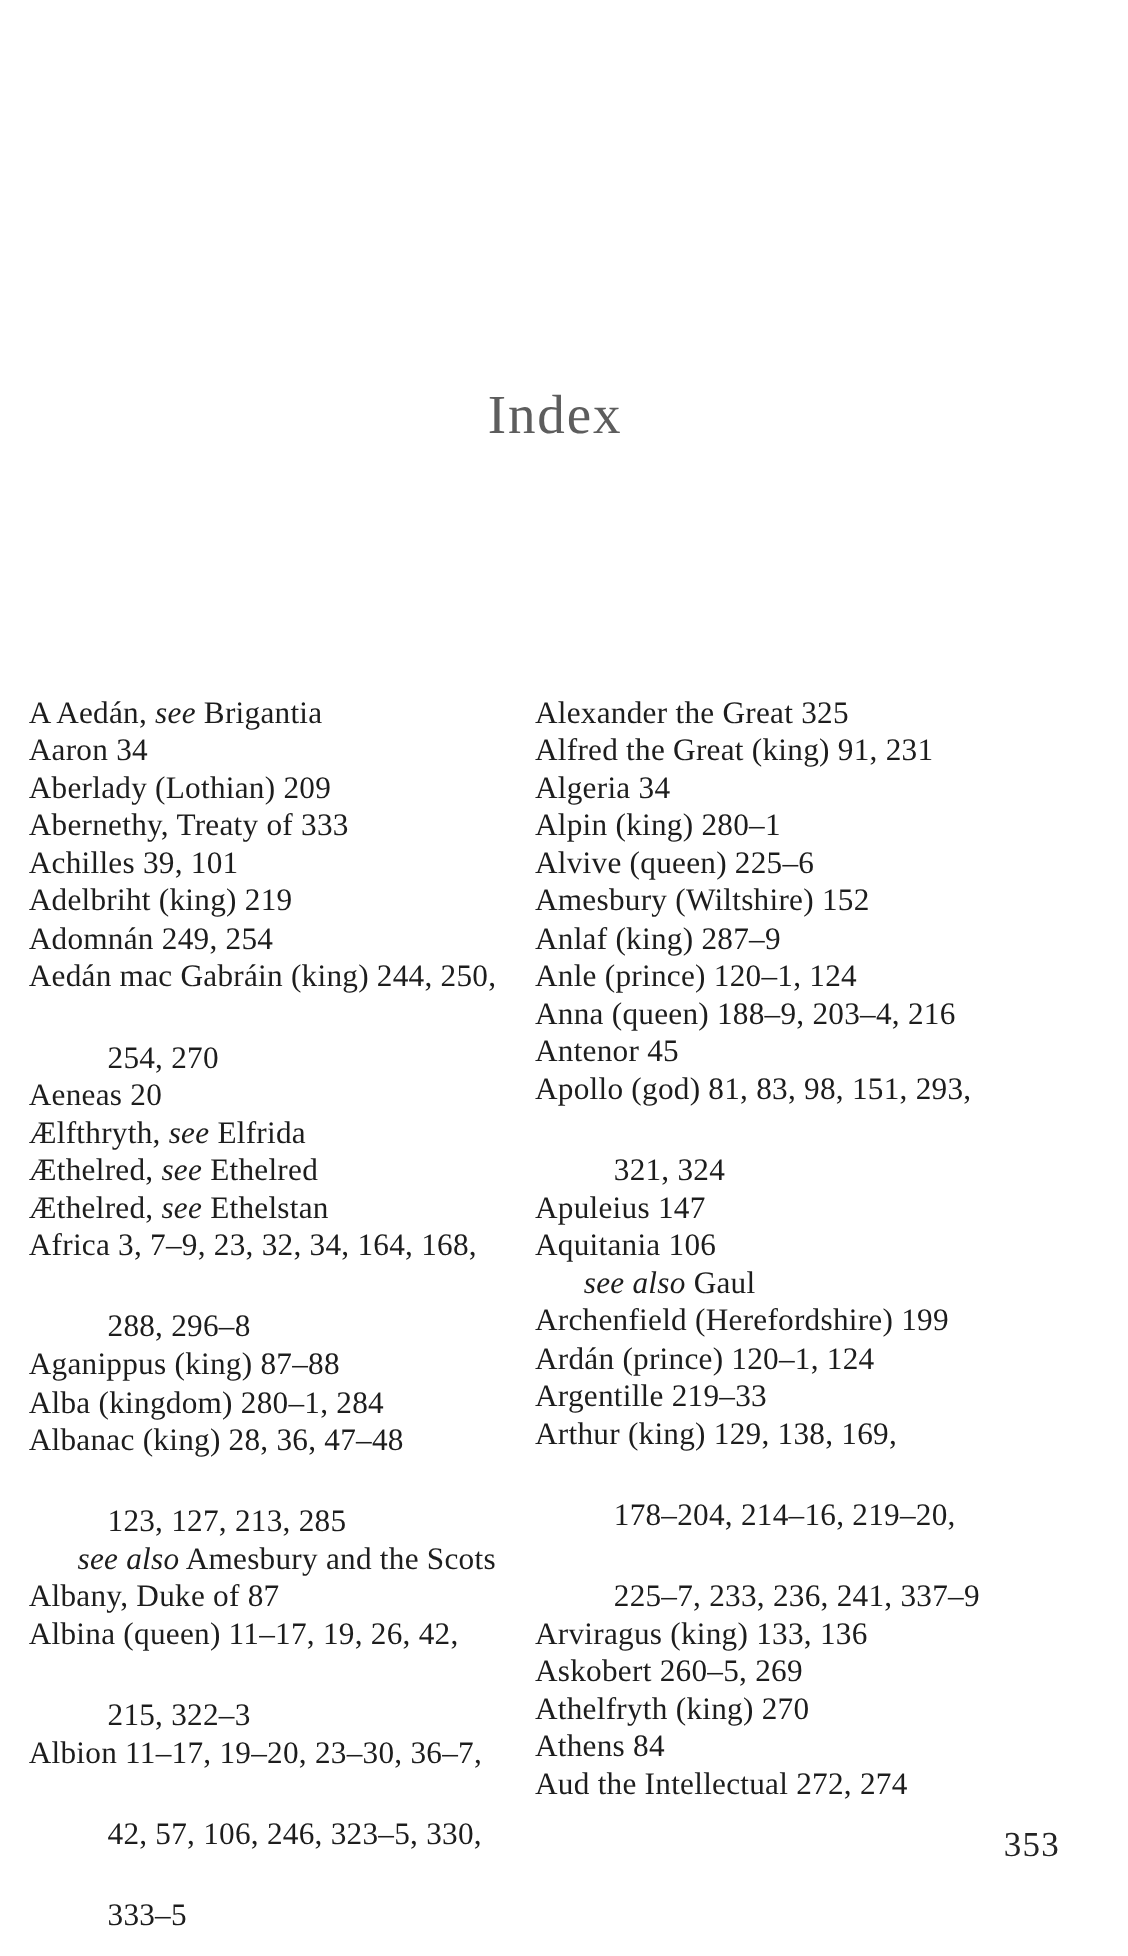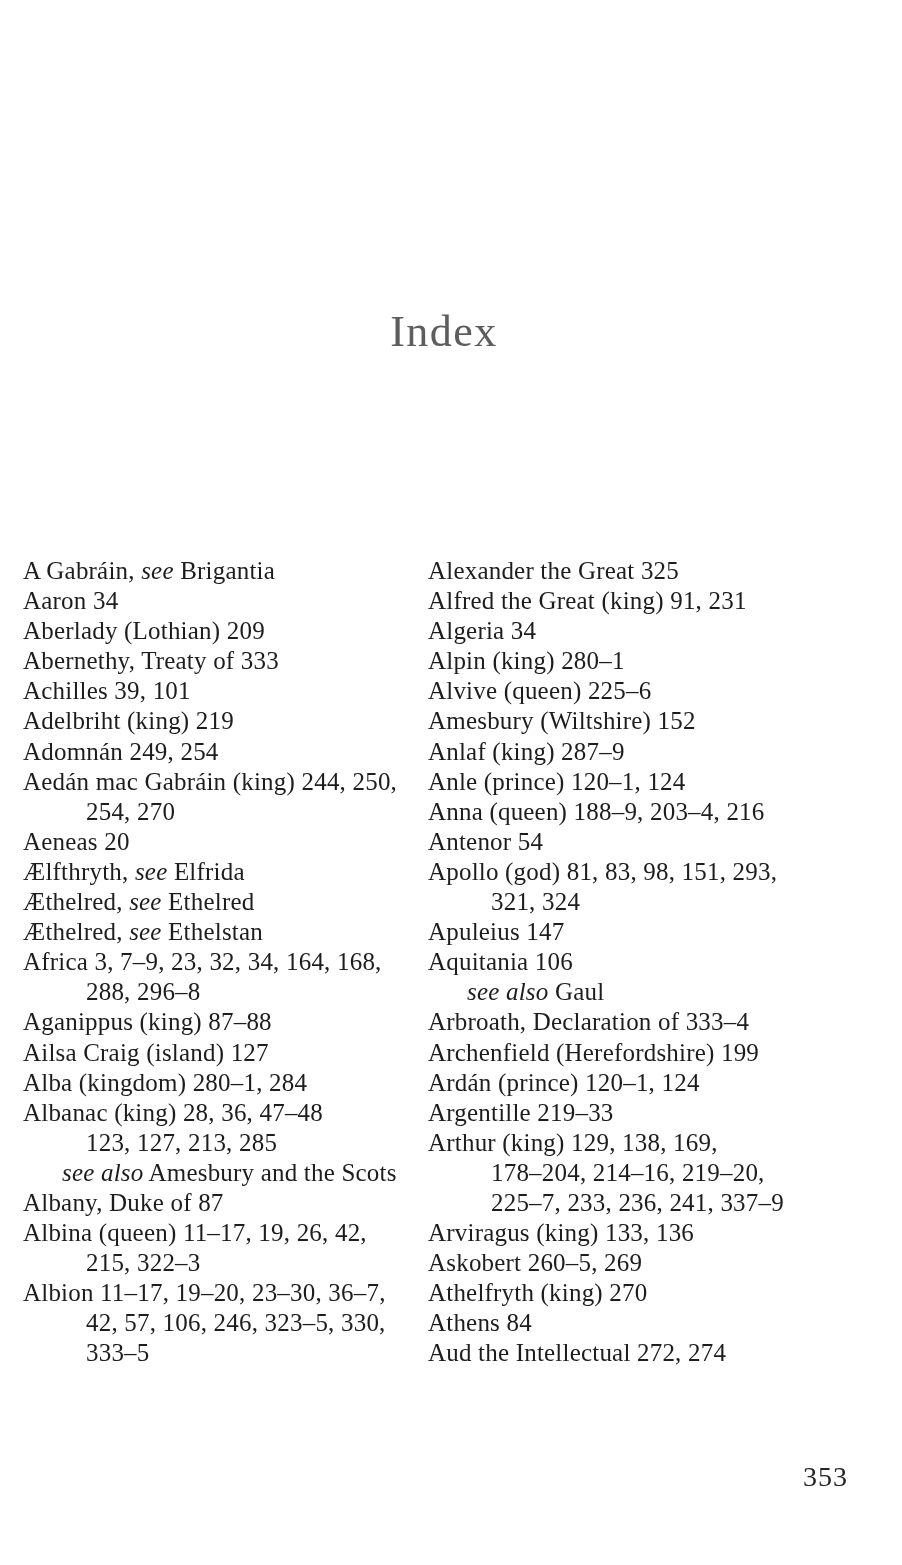--- a/index.html
+++ b/index.html
@@ -37,55 +37,54 @@
   .line {
     font-size: 25px;
     line-height: 30.1px;
     white-space: nowrap;
     color: #1d1d1d;
     letter-spacing: 0.2px;
   }
   .line i { font-style: italic; }
   .indent-entry   { padding-left: 0; }
   .indent-seealso { padding-left: 39px; }
-  .indent-cont    { padding-left: 63px; }
+  .indent-cont    { padding-left: 63px; margin-top: 35px; }
   .pagenum {
     position: absolute;
     top: 1461px;
     left: 0;
     width: 848px;
     text-align: right;
     font-size: 28px;
     color: #242424;
     letter-spacing: 1px;
   }
 </style>
 </head>
 <body>
 
 <div class="page">
   <h1 class="title">Index</h1>
   <div class="col col-left">
-      <div class="line indent-entry"><span>A Gabráin, </span><i>see</i><span> Brigantia</span></div>
+      <div class="line indent-entry"><span>A Aedán, </span><i>see</i><span> Brigantia</span></div>
       <div class="line indent-entry"><span>Aaron 34</span></div>
       <div class="line indent-entry"><span>Aberlady (Lothian) 209</span></div>
       <div class="line indent-entry"><span>Abernethy, Treaty of 333</span></div>
       <div class="line indent-entry"><span>Achilles 39, 101</span></div>
       <div class="line indent-entry"><span>Adelbriht (king) 219</span></div>
       <div class="line indent-entry"><span>Adomnán 249, 254</span></div>
       <div class="line indent-entry"><span>Aedán mac Gabráin (king) 244, 250,</span></div>
       <div class="line indent-cont"><span>254, 270</span></div>
       <div class="line indent-entry"><span>Aeneas 20</span></div>
       <div class="line indent-entry"><span>Ælfthryth, </span><i>see</i><span> Elfrida</span></div>
       <div class="line indent-entry"><span>Æthelred, </span><i>see</i><span> Ethelred</span></div>
       <div class="line indent-entry"><span>Æthelred, </span><i>see</i><span> Ethelstan</span></div>
       <div class="line indent-entry"><span>Africa 3, 7–9, 23, 32, 34, 164, 168,</span></div>
       <div class="line indent-cont"><span>288, 296–8</span></div>
       <div class="line indent-entry"><span>Aganippus (king) 87–88</span></div>
-      <div class="line indent-entry"><span>Ailsa Craig (island) 127</span></div>
       <div class="line indent-entry"><span>Alba (kingdom) 280–1, 284</span></div>
       <div class="line indent-entry"><span>Albanac (king) 28, 36, 47–48</span></div>
       <div class="line indent-cont"><span>123, 127, 213, 285</span></div>
       <div class="line indent-seealso"><i>see also</i><span> Amesbury and the Scots</span></div>
       <div class="line indent-entry"><span>Albany, Duke of 87</span></div>
       <div class="line indent-entry"><span>Albina (queen) 11–17, 19, 26, 42,</span></div>
       <div class="line indent-cont"><span>215, 322–3</span></div>
       <div class="line indent-entry"><span>Albion 11–17, 19–20, 23–30, 36–7,</span></div>
       <div class="line indent-cont"><span>42, 57, 106, 246, 323–5, 330,</span></div>
       <div class="line indent-cont"><span>333–5</span></div>
@@ -93,27 +92,26 @@
   <div class="col col-right">
       <div class="line indent-entry"><span>Alexander the Great 325</span></div>
       <div class="line indent-entry"><span>Alfred the Great (king) 91, 231</span></div>
       <div class="line indent-entry"><span>Algeria 34</span></div>
       <div class="line indent-entry"><span>Alpin (king) 280–1</span></div>
       <div class="line indent-entry"><span>Alvive (queen) 225–6</span></div>
       <div class="line indent-entry"><span>Amesbury (Wiltshire) 152</span></div>
       <div class="line indent-entry"><span>Anlaf (king) 287–9</span></div>
       <div class="line indent-entry"><span>Anle (prince) 120–1, 124</span></div>
       <div class="line indent-entry"><span>Anna (queen) 188–9, 203–4, 216</span></div>
-      <div class="line indent-entry"><span>Antenor 54</span></div>
+      <div class="line indent-entry"><span>Antenor 45</span></div>
       <div class="line indent-entry"><span>Apollo (god) 81, 83, 98, 151, 293,</span></div>
       <div class="line indent-cont"><span>321, 324</span></div>
       <div class="line indent-entry"><span>Apuleius 147</span></div>
       <div class="line indent-entry"><span>Aquitania 106</span></div>
       <div class="line indent-seealso"><i>see also</i><span> Gaul</span></div>
-      <div class="line indent-entry"><span>Arbroath, Declaration of 333–4</span></div>
       <div class="line indent-entry"><span>Archenfield (Herefordshire) 199</span></div>
       <div class="line indent-entry"><span>Ardán (prince) 120–1, 124</span></div>
       <div class="line indent-entry"><span>Argentille 219–33</span></div>
       <div class="line indent-entry"><span>Arthur (king) 129, 138, 169,</span></div>
       <div class="line indent-cont"><span>178–204, 214–16, 219–20,</span></div>
       <div class="line indent-cont"><span>225–7, 233, 236, 241, 337–9</span></div>
       <div class="line indent-entry"><span>Arviragus (king) 133, 136</span></div>
       <div class="line indent-entry"><span>Askobert 260–5, 269</span></div>
       <div class="line indent-entry"><span>Athelfryth (king) 270</span></div>
       <div class="line indent-entry"><span>Athens 84</span></div>

